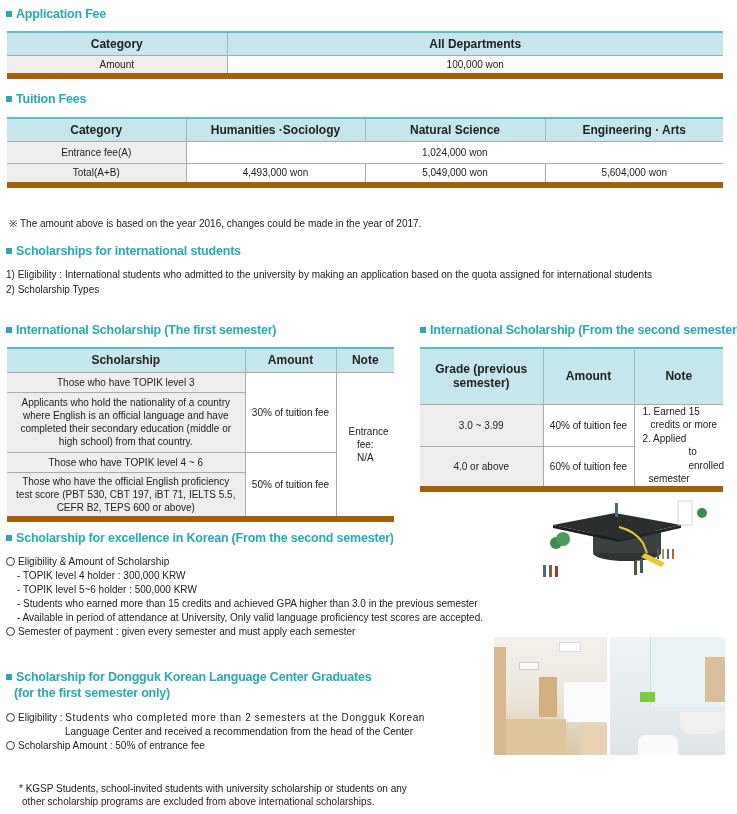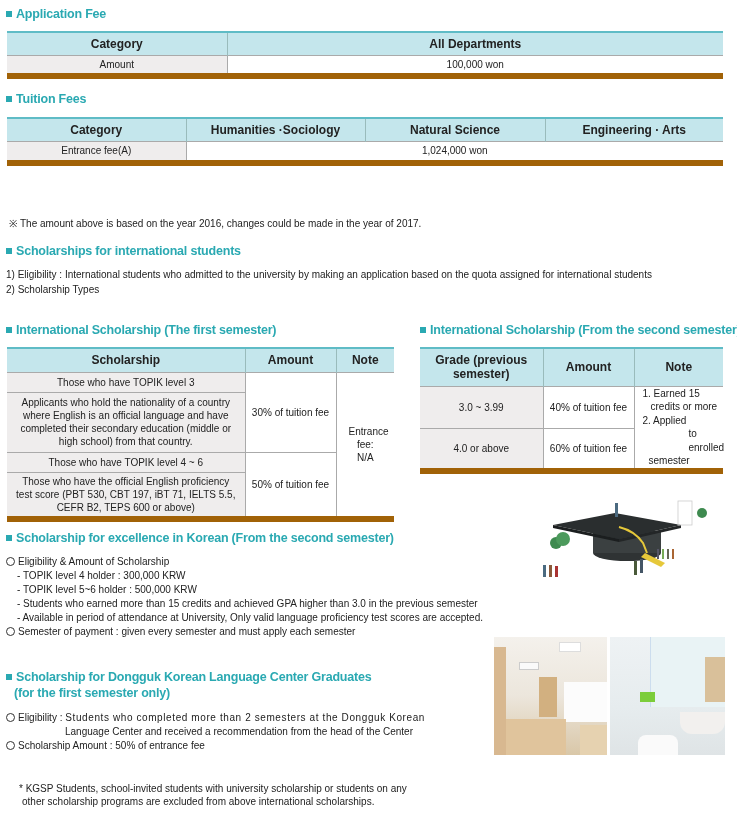--- a/index.html
+++ b/index.html
@@ -59,20 +59,26 @@
       <tr style="height:23px;">
     <th>Category</th>
     <th>Humanities ·Sociology</th>
     <th>Natural Science</th>
     <th>Engineering · Arts</th>
   </tr>
   <tr style="height:22px;">
     <td class="cat">Entrance fee(A)</td>
     <td colspan="3">1,024,000 won</td>
   </tr>
+  <tr style="height:22px;">
+    <td class="cat">Total(A+B)</td>
+    <td>4,493,000 won</td>
+    <td>5,049,000 won</td>
+    <td>5,604,000 won</td>
+  </tr>
 </tbody>
   </table>
 <div class="abs txt" style="left:9px; top:216px;">※ The amount above is based on the year 2016, changes could be made in the year of 2017.</div>
 
 <div class="abs sec-title" style="left:6px; top:244px;">
   <span class="sq"></span><span>Scholarships for international students</span>
 </div>
 <div class="abs txt" style="left:6px; top:269px;">1) Eligibility : International students who admitted to the university by making an application based on the quota assigned for international students</div>
 <div class="abs txt" style="left:6px; top:284px;">2) Scholarship Types</div>
 
@@ -112,21 +118,21 @@
 <div class="abs sec-title" style="left:420px; top:323px;">
   <span class="sq"></span><span>International Scholarship (From the second semester)</span>
 </div>
 <table class="t abs" style="left:420px; top:347px; width:303px;">
   <colgroup>
       <col style="width:123px">
       <col style="width:91px">
       <col>
     </colgroup>
   <tbody>
-      <tr style="height:38px;">
+      <tr style="height:56px;">
     <th style="line-height:1.2;">Grade (previous semester)</th>
     <th>Amount</th>
     <th>Note</th>
   </tr>
   <tr style="height:42px;">
     <td class="cat">3.0 ~ 3.99</td>
     <td>40% of tuition fee</td>
     <td rowspan="2" style="text-align:left; padding-left:8px; line-height:1.35;">
       <div>1. Earned 15</div>
       <div style="padding-left:8px;">credits or more</div>

